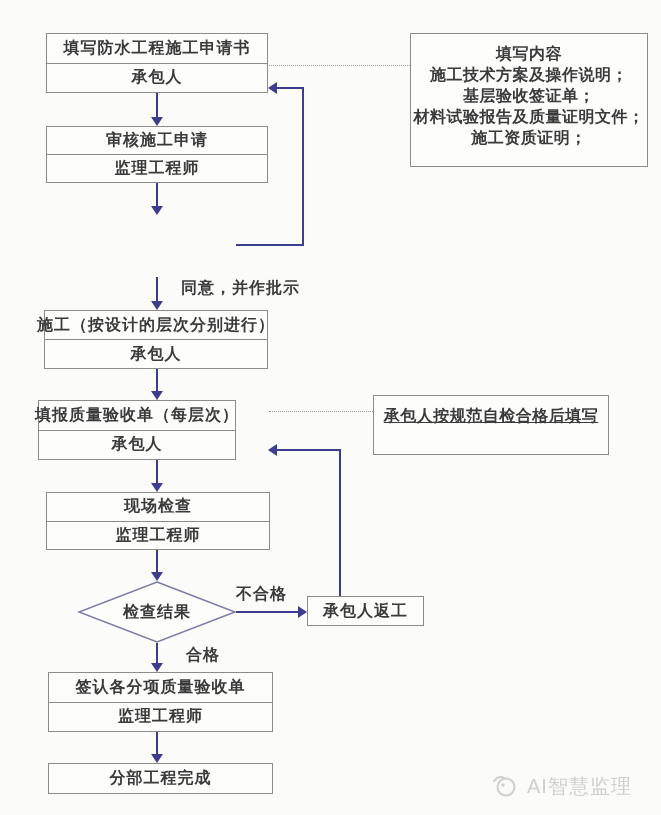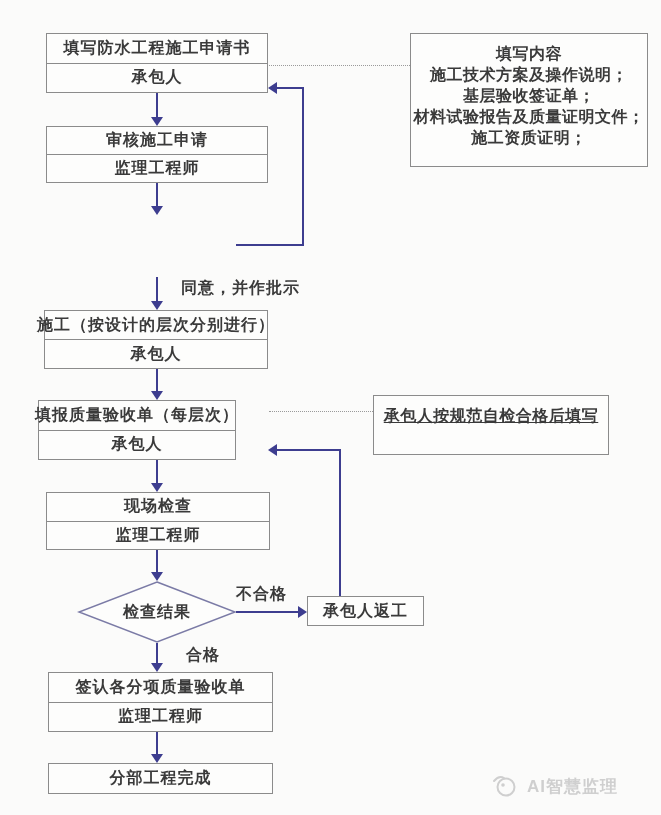--- a/index.html
+++ b/index.html
@@ -52,21 +52,21 @@
   .dotted{position:absolute;border-top:1.5px dotted var(--dotted,#9a9a9a);height:0;}
   
   .edge-label{
     position:absolute;font-size:16px;font-weight:600;letter-spacing:1px;white-space:nowrap;
   }
   
   .watermark{
     position:absolute;display:flex;align-items:center;gap:7px;
     color:var(--watermark,#cfcfcf);
   }
-  .watermark .wm-text{font-size:17px;font-weight:700;letter-spacing:1px;}
+  .watermark .wm-text{font-size:20px;font-weight:400;letter-spacing:1px;}
 </style>
 </head>
 <body>
 
 <div class="canvas">
 
   <div class="box" style="left:46px;top:33px;width:222px;height:60px;">
     <div class="row">填写防水工程施工申请书</div>
     <div class="row">承包人</div>
   </div>

